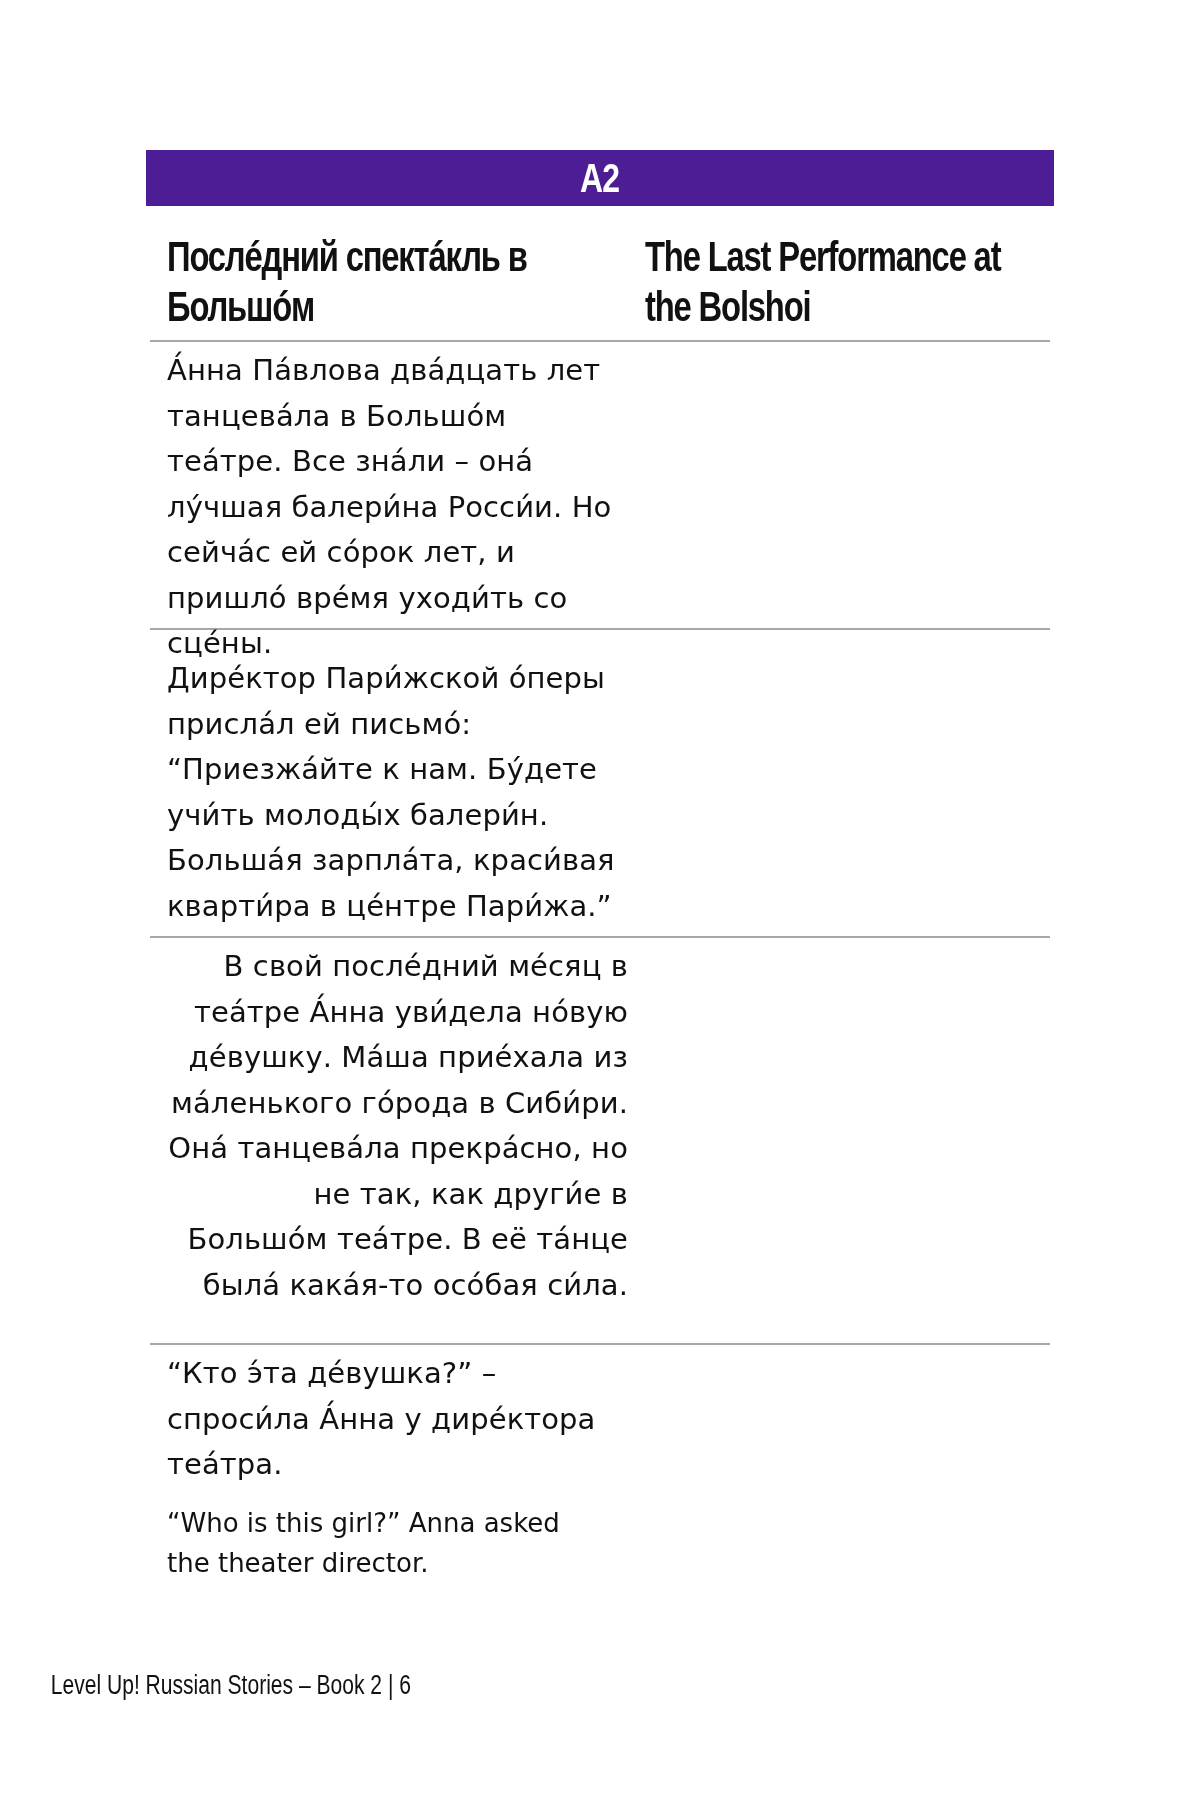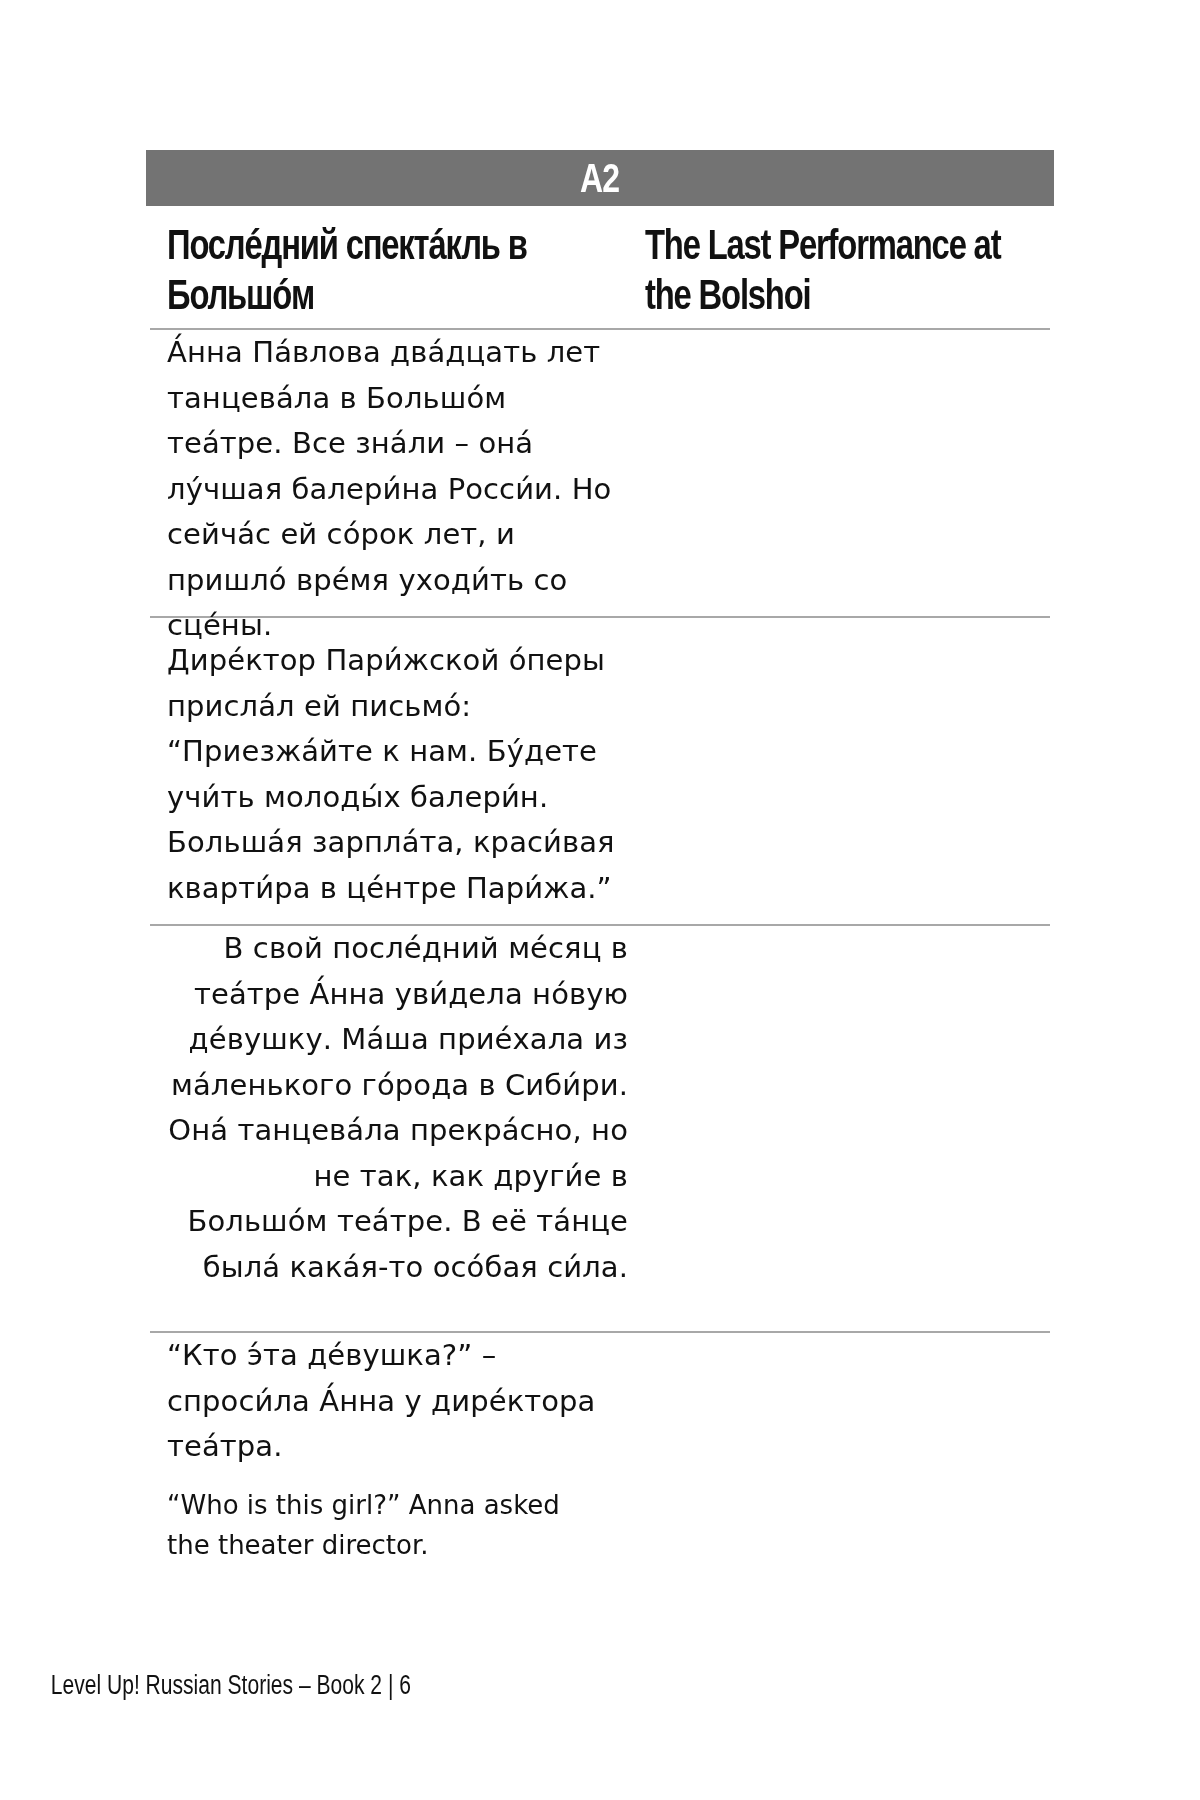--- a/index.html
+++ b/index.html
@@ -1,37 +1,37 @@
 <!DOCTYPE html>
 <html><head>
   <meta charset="utf-8">
   <style>
     html, body { margin: 0; padding: 0; background: #ffffff; }
     body { width: 1200px; height: 1800px; position: relative; overflow: hidden; font-family: "DejaVu Sans", sans-serif; color: #111; }
     .page { position: absolute; left: 0; top: 0; width: 1200px; height: 1800px; }
     .level-bar {
       position: absolute; left: 146px; top: 150px; width: 908px; height: 56px;
-      background: #737373; color: #ffffff;
+      background: #4c1d95; color: #ffffff;
       display: flex; align-items: center; justify-content: center;
       font-family: "Liberation Sans", sans-serif; font-weight: bold; font-size: 40px;
       letter-spacing: -1px; transform-origin: center;
     }
     .level-bar span { display: inline-block; transform: scaleX(0.8); }
     .table { position: absolute; left: 150px; top: 206px; width: 900px; }
     .row { position: relative; display: flex; }
     .row.divided { border-bottom: 2px solid #a8a8a8; }
     .cell-ru { width: 478px; padding-left: 17px; box-sizing: border-box; }
     .cell-en { width: 422px; padding-left: 17px; box-sizing: border-box; }
     .head .cell-ru, .head .cell-en {
       font-family: "Liberation Sans", sans-serif; font-weight: bold; font-size: 42px;
-      line-height: 50px; letter-spacing: -1.5px; padding-top: 14px; padding-bottom: 8px;
+      line-height: 50px; letter-spacing: -1.5px; padding-top: 26px; padding-bottom: 8px;
     }
     .head h1, .head h2 { margin: 0; font-size: inherit; font-weight: inherit; display: inline-block; transform: scaleX(0.78); transform-origin: left center; white-space: nowrap; }
     .head .cell-ru h1 span, .head .cell-en h2 span { display: block; }
-    .ru-text { font-size: 29px; line-height: 45.5px; padding-bottom: 8px; letter-spacing: 0.1px; }
+    .ru-text { font-size: 29px; line-height: 45.5px; padding-top: 6px; padding-bottom: 8px; letter-spacing: 0.1px; }
     .en-text { font-size: 26px; line-height: 40px; padding-top: 7px; letter-spacing: 0; }
     .r1 { height: 286px; }
     .r2 { height: 286px; margin-top: 20px; }
     .r3 { height: 405px; text-align: right; }
     .r4 { height: 200px; flex-direction: column; }
     .footer {
       position: absolute; left: 0; top: 1670px; width: 1200px; text-align: left;
       font-family: "Liberation Sans", sans-serif; font-size: 27px; color: #111;
     }
     .footer span { display: inline-block; transform: scaleX(0.78); }

